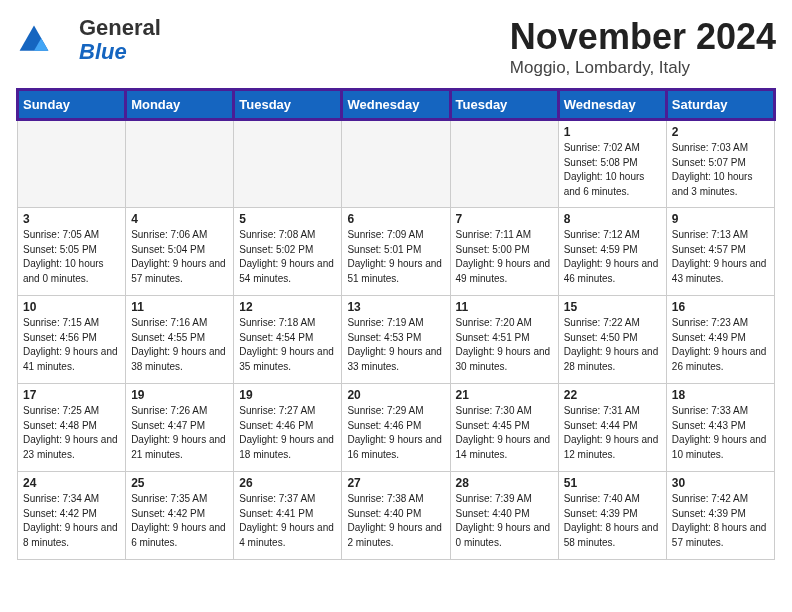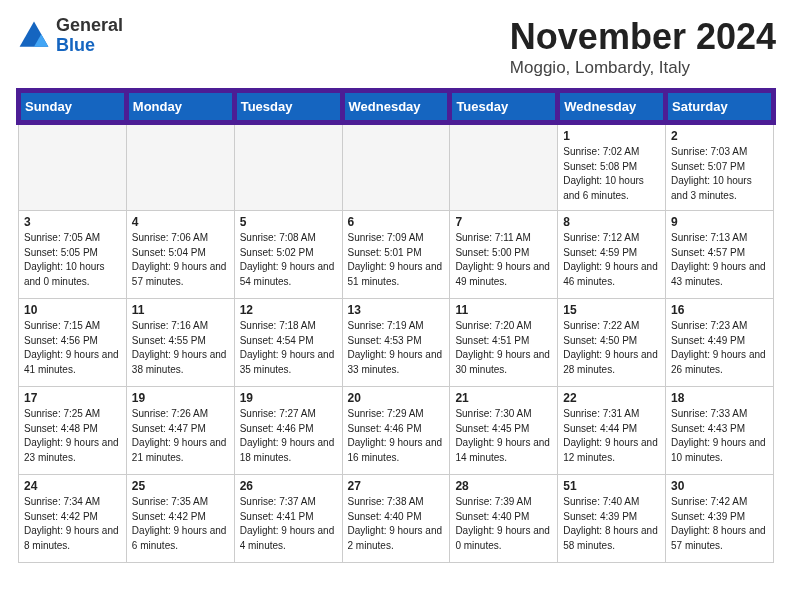--- a/index.html
+++ b/index.html
@@ -15,26 +15,27 @@
       justify-content: space-between;
       align-items: flex-start;
       margin-bottom: 10px;
     }
     .logo {
       display: flex;
       align-items: center;
       gap: 4px;
     }
     .logo-text {
-      font-size: 18px;
+      font-size: 22px;
       font-weight: bold;
       color: #333;
       line-height: 1.1;
-    }
-    .logo-blue { color: #1565C0; }
+      margin-left: 23px;
+    }
+    .logo-blue { color: #1565C0; font-style: italic; }
     .logo-icon {
       width: 36px;
       height: 36px;
     }
     .title-block {
     }
     .month-title {
       font-size: 36px;
       font-weight: bold;
       color: #222;
@@ -47,21 +48,21 @@
       width: 100%;
       border-collapse: collapse;
       table-layout: fixed;
     }
     .calendar-table th {
       background-color: #1565C0;
       color: #fff;
       font-size: 13px;
       padding: 6px 4px;
       text-align: left;
-      border: 5px solid #4c1d95;
+      border: 3px solid #4c1d95;
     }
     .calendar-table td {
       border: 1px solid #ccc;
       vertical-align: top;
       padding: 4px 5px;
       font-size: 10.5px;
       color: #222;
       height: 88px;
       background: #fff;
     }

